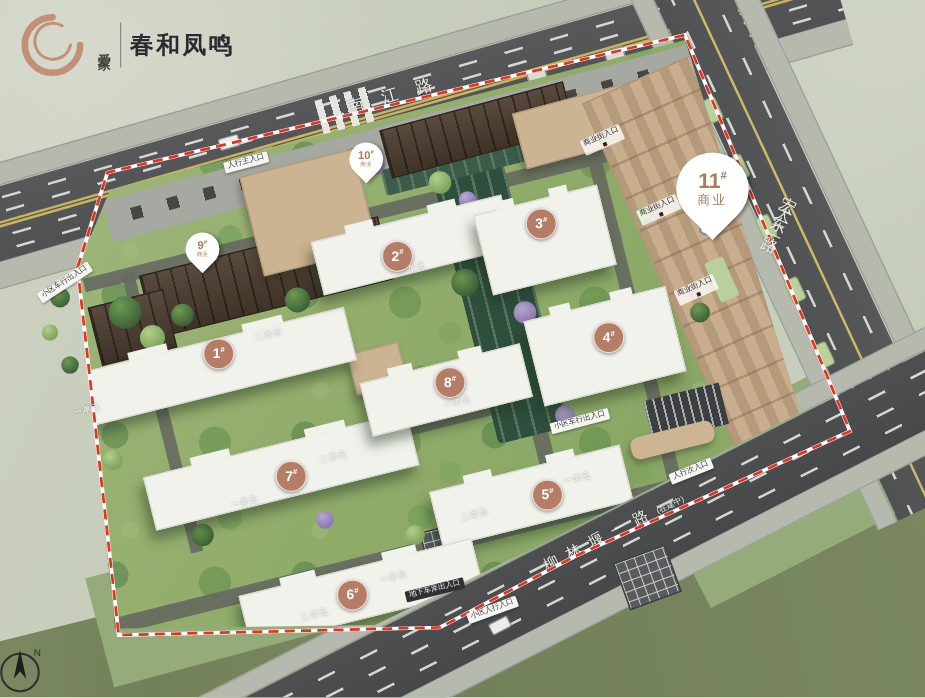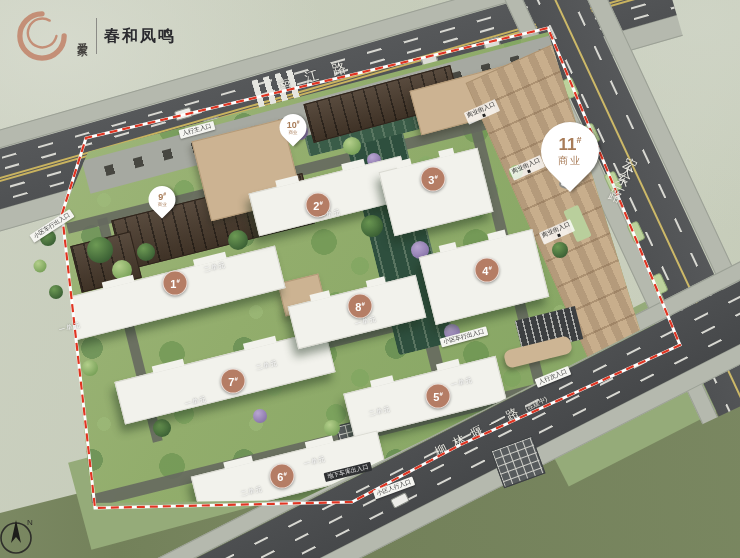--- a/index.html
+++ b/index.html
@@ -76,21 +76,21 @@
   .pin-sub{font-size:4.5px;margin-top:1px;}
   .pin.big .pin-body{width:58px;height:58px;border-radius:50% 50% 50% 0;}
   .pin.big .pin-num{font-size:17px;}
   .pin.big .pin-num sup{font-size:9px;}
   .pin.big .pin-sub{font-size:10px;letter-spacing:2px;margin-top:3px;}
   .tipdot{position:absolute;width:14px;height:6px;border:2px solid #8f8f8b;background:#fff;border-radius:50%;}
   
   .logo{position:absolute;left:16px;top:10px;display:flex;align-items:center;gap:7px;}
   .brand-v{writing-mode:vertical-rl;font-size:10.5px;letter-spacing:3px;color:#44423f;font-family:"Liberation Serif",serif;font-weight:600;}
   .logo-div{width:1px;height:36px;background:#8b8b86;}
-  .logo-name{font-family:"Liberation Serif",serif;font-weight:700;font-size:16px;letter-spacing:2px;color:#2b2b2f;}
+  .logo-name{font-family:"Liberation Serif",serif;font-weight:700;font-size:19px;letter-spacing:2px;color:#2b2b2f;}
 </style>
 </head>
 <body>
 
 <div class="canvas">
 
   <div class="c field" style="left:430px;top:580px;width:940px;height:280px;transform:translate(-50%,-50%) rotate(-27deg);"></div>
   <div class="c field" style="left:140px;top:545px;width:420px;height:130px;transform:translate(-50%,-50%) rotate(-14deg);"></div>
   <div class="c field2" style="left:215px;top:470px;width:280px;height:90px;transform:translate(-50%,-50%) rotate(-15deg);"></div>
   <div class="c field2" style="left:615px;top:390px;width:170px;height:130px;transform:translate(-50%,-50%) rotate(-27deg);"></div>

